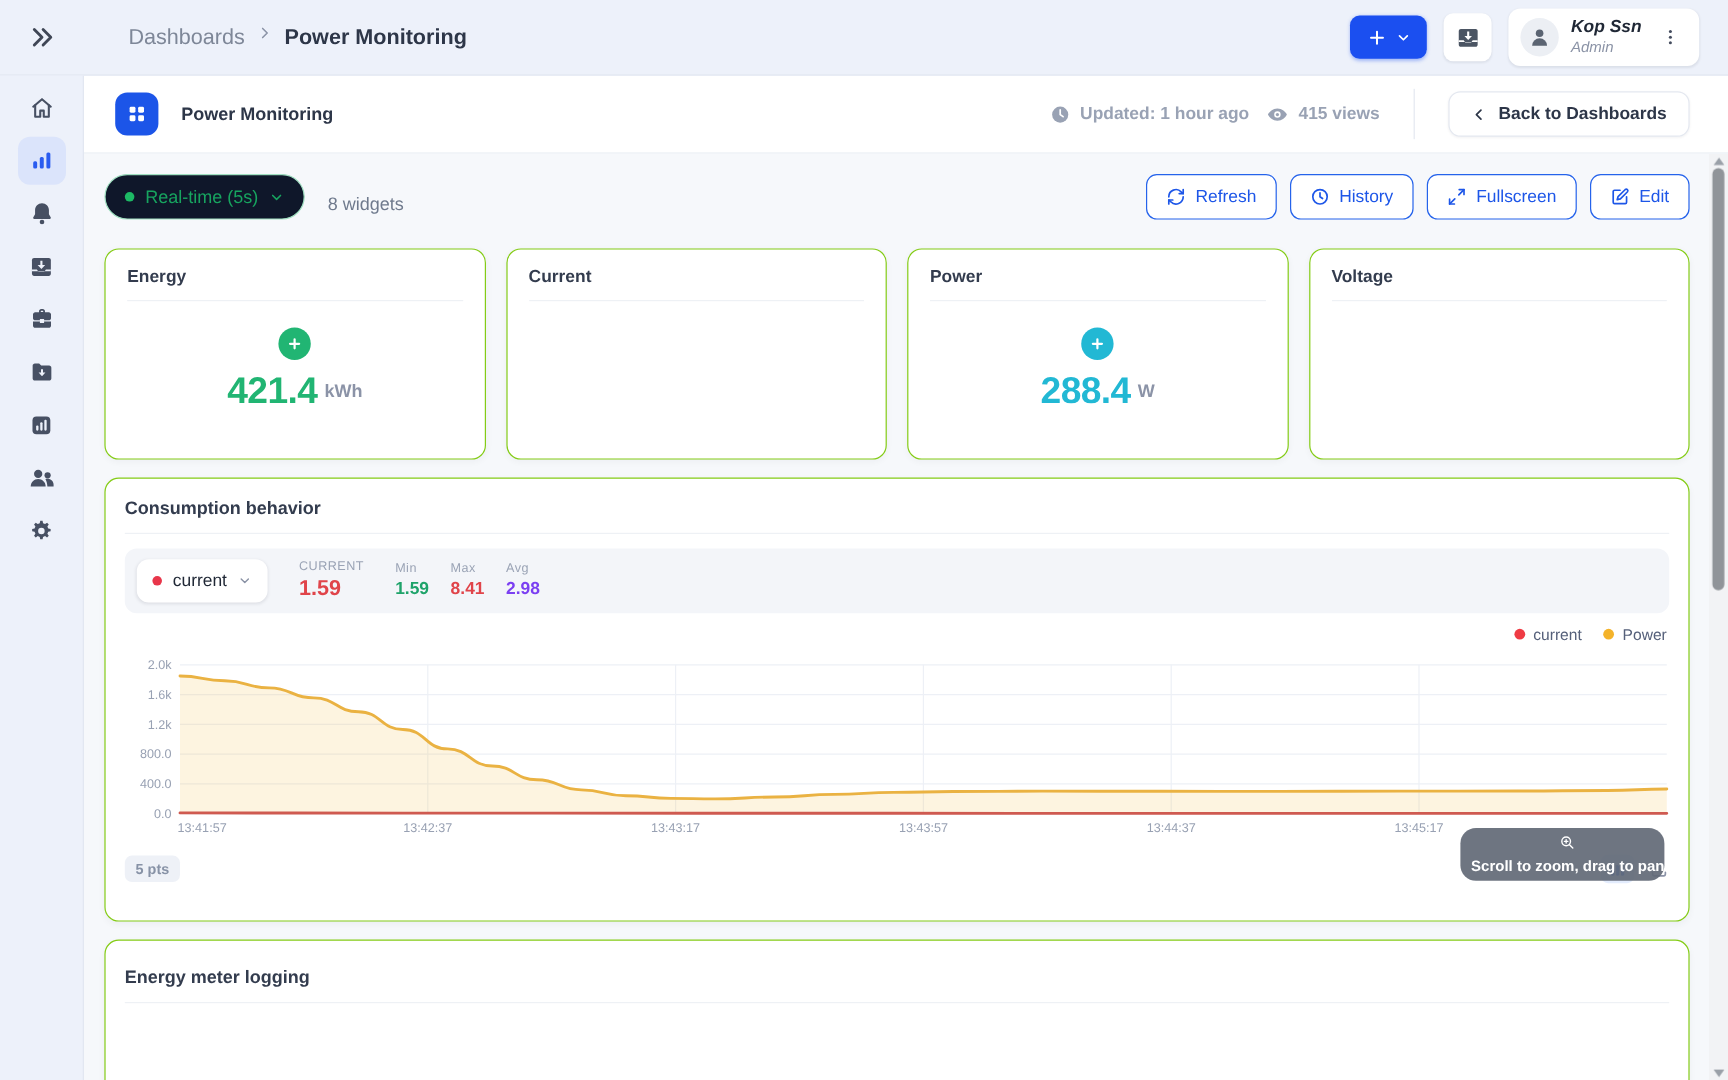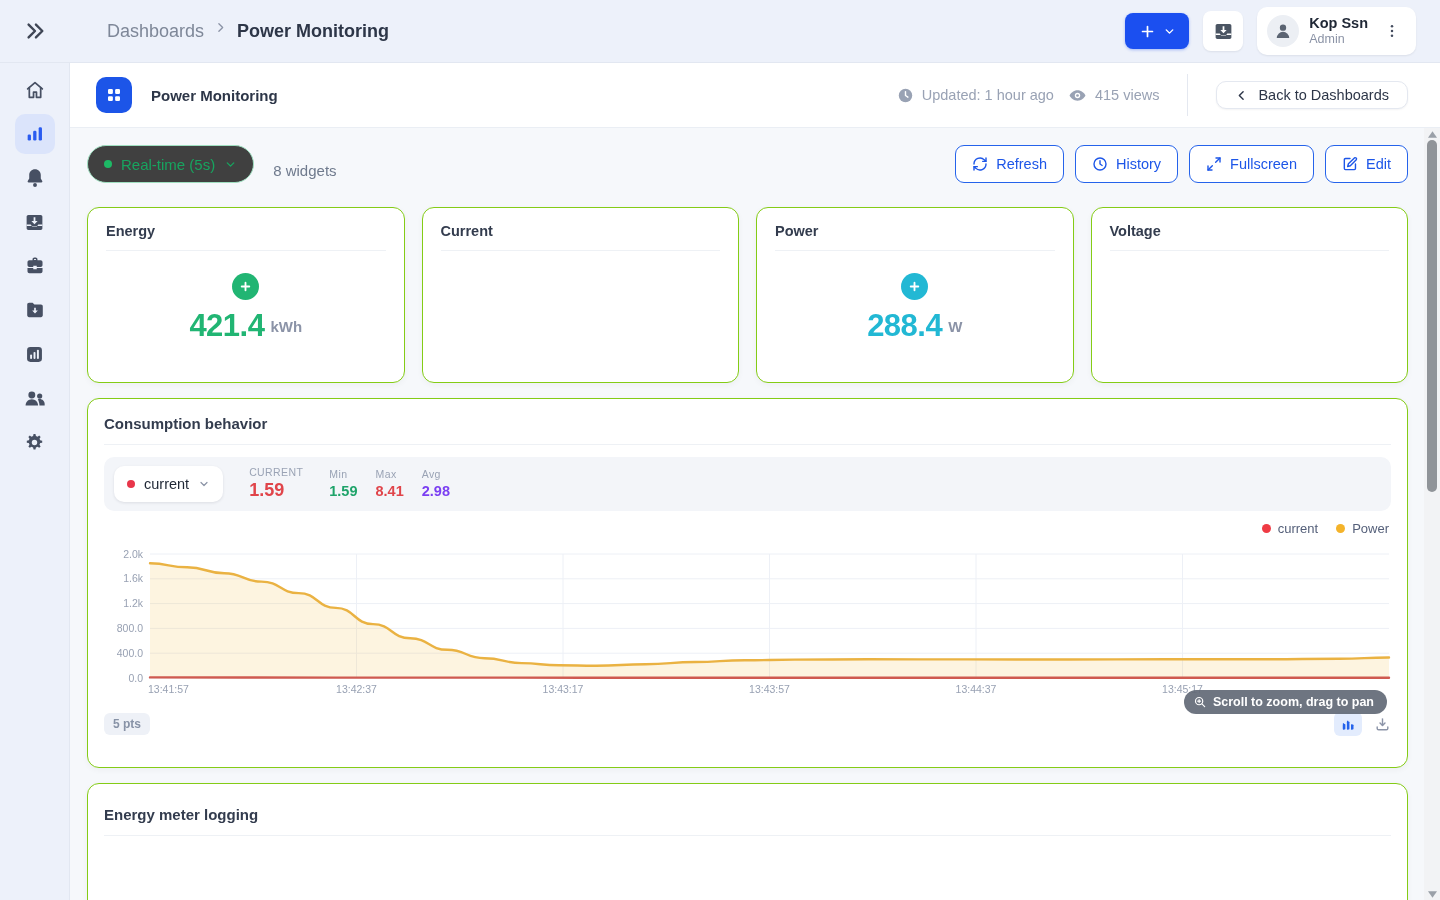--- a/index.html
+++ b/index.html
@@ -14,55 +14,55 @@
   .crumbs { display:flex; align-items:flex-start; gap:10px; margin-left:37px; font-size:18px; }
   .crumb-root { color:#7e8798; cursor:pointer; }
   .crumb-sep { color:#8b93a6; display:flex; }
   .crumb-cur { color:#2d3648; font-weight:700; }
   .topbar-right { margin-left:auto; display:flex; align-items:center; gap:14px; margin-right:24px; }
   .btn-create { background:#1b4ff0; border-radius:8px; height:36px; width:64px; display:flex;
     align-items:center; justify-content:center; gap:7px; cursor:pointer; box-shadow:0 1px 3px rgba(27,79,240,.35); }
   .btn-import { background:#fff; border-radius:8px; height:40px; width:40px; display:flex;
     align-items:center; justify-content:center; cursor:pointer; box-shadow:0 1px 2px rgba(16,24,40,.08); }
   .user-chip { background:#fff; border-radius:10px; height:48px; display:flex; align-items:center;
-    padding:0 10px 0 10px; gap:10px; cursor:pointer; box-shadow:0 1px 2px rgba(16,24,40,.08); }
+    padding:0 10px 0 10px; gap:10px; cursor:pointer; box-shadow:0 1px 2px rgba(16,24,40,.08);font-style:italic; }
   .avatar { width:32px; height:32px; border-radius:50%; background:#eceff4; display:flex;
     align-items:center; justify-content:center; overflow:hidden; }
   .user-name { font-size:14.5px; font-weight:700; color:#1f2735; line-height:1.2; }
   .user-role { font-size:12.5px; color:#8b93a6; line-height:1.2; }
   .kebab { padding:4px 6px; cursor:pointer; }
 
   
   .sidebar { position:fixed; top:63px; left:0; bottom:0; width:70px; background:#edf1fa;
     border-right:1px solid #e2e7f1; display:flex; flex-direction:column; align-items:center; z-index:20; }
   .side-item { width:40px; height:40px; border-radius:10px; display:flex; align-items:center;
     justify-content:center; margin-top:4px; cursor:pointer; }
   .side-item:first-child { margin-top:7px; }
   .side-item.active { background:#dbe4fb; }
 
   
   .pageheader { position:fixed; top:63px; left:70px; width:1370px; height:65px; background:#fff;
     border-bottom:1px solid #eaeef4; display:flex; align-items:center; z-index:10; }
   .dash-ico { width:36px; height:36px; border-radius:10px; background:#1c55e8; margin-left:26px;
     display:flex; align-items:center; justify-content:center; }
   .page-title { font-size:15px; font-weight:700; color:#2d3648; margin-left:19px; }
-  .ph-right { margin-left:auto; display:flex; align-items:center; margin-right:32px; gap:14px; }
+  .ph-right { margin-left:auto; display:flex; align-items:center; margin-right:32px; gap:14px;font-weight:bold; }
   .meta { display:flex; align-items:center; gap:8px; color:#99a2b4; font-size:14.5px; }
   .vdivider { width:1px; height:42px; background:#e4e8f0; margin:0 14px; }
-  .btn-back { background:#fff; border:1px solid #e4e8f0; border-radius:10px; height:28px;
+  .btn-back { background:#fff; border:1px solid #e4e8f0; border-radius:10px; height:38px;
     display:flex; align-items:center; gap:10px; padding:0 18px; font-size:14.5px; color:#2d3648;
     cursor:pointer; box-shadow:0 1px 2px rgba(16,24,40,.05);justify-content:center; }
 
   
   .content { position:absolute; top:128px; left:70px; width:1354px; height:772px;
     padding:17px 16px 0 17px; overflow:hidden; background:#f6f8fb; }
 
   .toolbar { display:flex; align-items:center; height:38px; }
   .pill-realtime { display:flex; align-items:center; gap:9px; border:1px solid #9fdfc0;
-    background:#404040; color:#17a45f; border-radius:19px; height:38px; padding:0 16px;
+    background:#0f172a; color:#17a45f; border-radius:19px; height:38px; padding:0 16px;
     font-size:15px; cursor:pointer; }
   .dot { width:8px; height:8px; border-radius:50%; display:inline-block; }
   .widgets-count { margin-left:19px; color:#6f7a8d; font-size:15px;margin-top:12px; }
   .toolbar-btns { margin-left:auto; display:flex; gap:11px;padding-left:36px; }
   .btn-outline { display:flex; align-items:center; gap:8px; height:38px; padding:0 16px;
     border:1px solid #2563eb; border-radius:9px; background:#fff; color:#1d56e8;
     font-size:14.5px; font-weight:500; cursor:pointer; }
 
   .cards-row { display:flex; gap:17px; margin-top:24px; }
   .card { background:#fff; border:1px solid #84cc16; border-radius:12px;
@@ -90,22 +90,22 @@
   .sstat-value { font-size:14.5px; font-weight:700; }
   .sstat.big .sstat-value { font-size:18px; }
   .stats-group { display:flex; gap:18px; }
 
   .legend-row { display:flex; justify-content:flex-end; gap:18px; margin:10px 18px 0;
     font-size:13px; color:#55607a; align-items:center; }
   .legend-item { display:flex; align-items:center; gap:7px; }
   .legend-dot { width:9px; height:9px; border-radius:50%; }
   .chart-wrap { position:relative; margin:10px 16px 0; }
   .zoom-tooltip { position:absolute; right:4px; top:144px; background:rgba(99,106,119,.93);
-    color:#fff; font-size:12.5px; font-weight:600; border-radius:13px; padding:5px 13px 5px 9px;
-    display:flex; align-items:center; gap:6px; white-space:nowrap; }
+    color:#fff; font-size:12.5px; font-weight:600; border-radius:13px; padding:5px 0 5px 9px;
+    display:flex; align-items:center; gap:6px; white-space:nowrap;flex-direction:column; }
   .chart-foot { display:flex; align-items:center; margin:16px 16px 0; }
   .pts-badge { background:#eef1f7; color:#8792a6; font-size:12px; font-weight:600;
     border-radius:6px; padding:4px 9px; }
   .foot-icons { margin-left:auto; display:flex; align-items:center; gap:12px; }
   .icon-btn-chart { background:#e3ecfd; border-radius:6px; width:28px; height:24px;
     display:flex; align-items:center; justify-content:center; cursor:pointer; }
   .icon-btn-dl { cursor:pointer; display:flex; }
 
   .logging-card { margin-top:15px; height:240px; }
   .logging-card .card-head { font-size:15px; padding:22px 16px 12px; }

